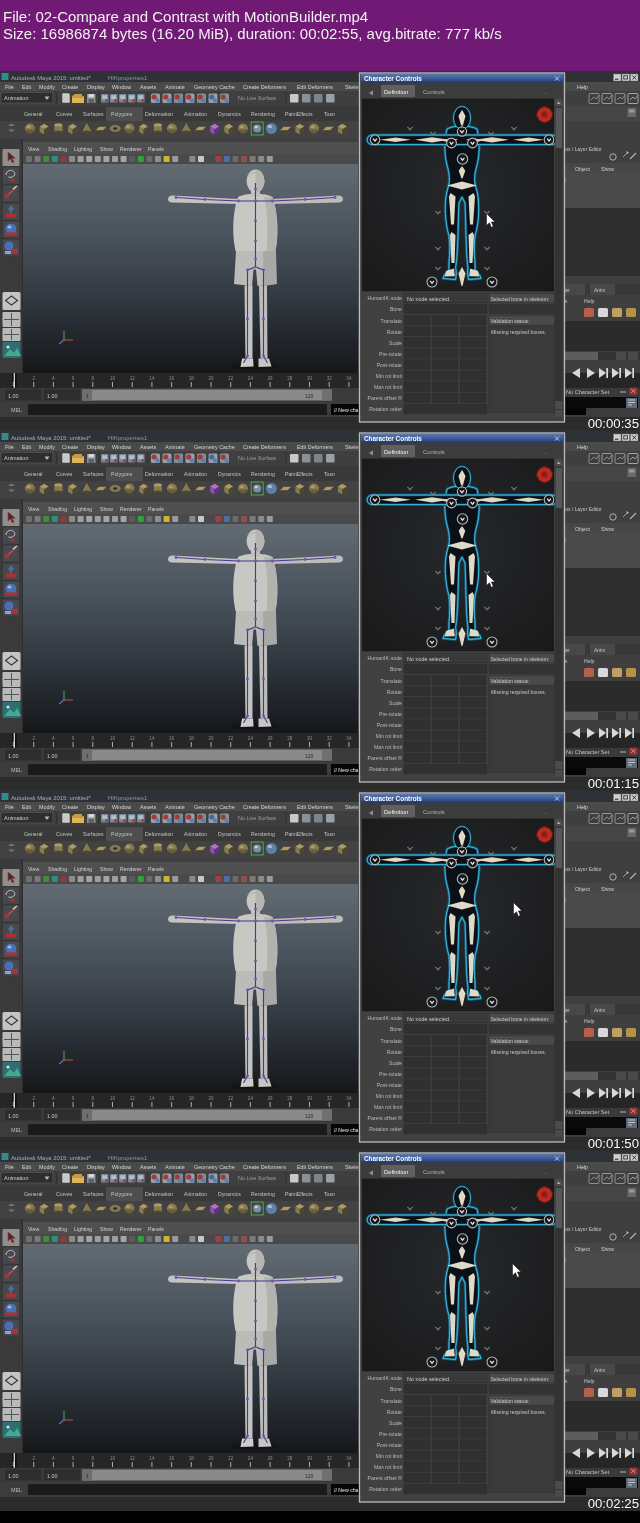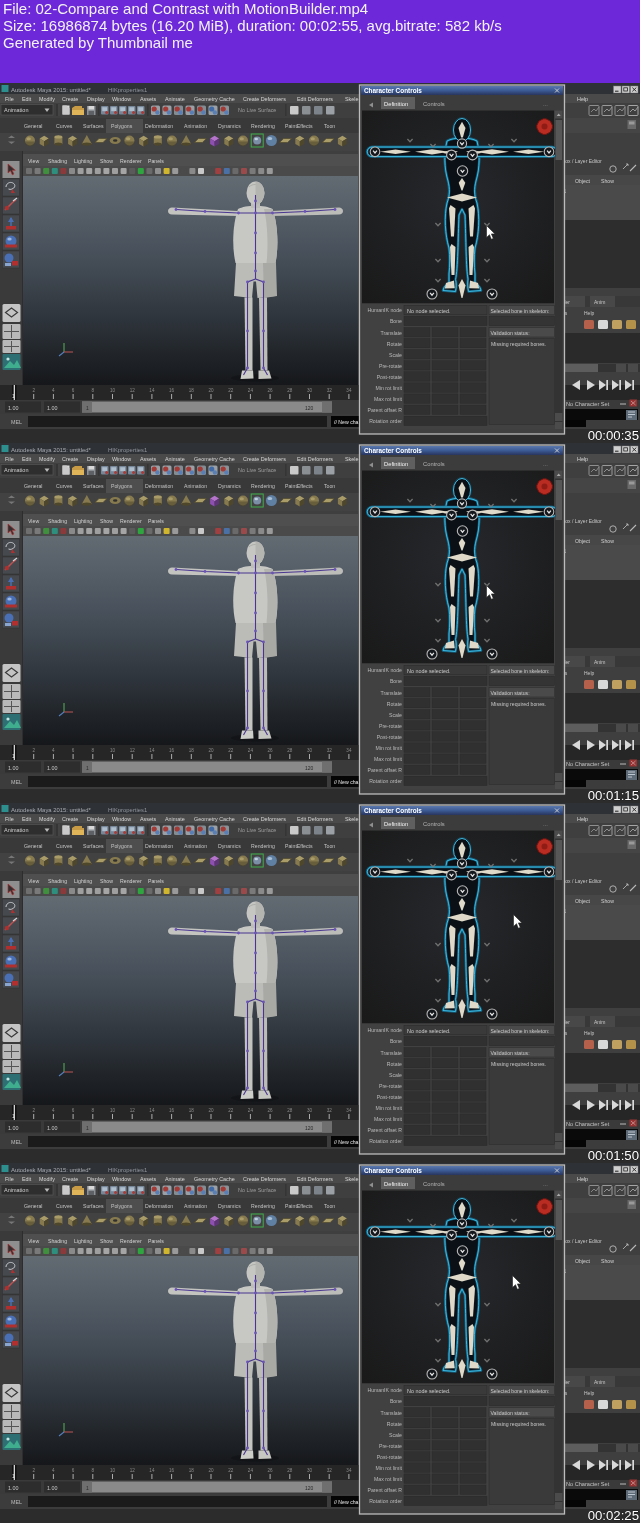--- a/index.html
+++ b/index.html
@@ -1,25 +1,24 @@
 <!DOCTYPE html>
 <html><head>
 <meta charset="utf-8">
 <style>
 html,body{margin:0;padding:0;background:#000;}
 body{width:640px;font-family:"Liberation Sans",sans-serif;}
-#hdr{height:83px;background:#6d28d9;color:#f2f2f2;font-size:15px;line-height:17px;padding-top:0px;padding-left:3px;box-sizing:border-box;}
+#hdr{height:71px;background:#701a75;color:#f2f2f2;font-size:15px;line-height:17px;padding-top:8px;padding-left:3px;box-sizing:border-box;}
 svg{display:block;}
 </style>
 </head>
 <body>
 <div id="hdr">
     <div>File: 02-Compare and Contrast with MotionBuilder.mp4</div>
-    <div>Size: 16986874 bytes (16.20 MiB), duration: 00:02:55, avg.bitrate: 582 kb/s</div>
-    <div>Generated by Thumbnail me</div>
+    <div>Size: 16986874 bytes (16.20 MiB), duration: 00:02:55, avg.bitrate: 777 kb/s</div>
   </div>
 <svg width="640" height="1440" viewBox="0 0 640 1440">
     <defs>
       <linearGradient id="vpg" x1="0" y1="0" x2="0" y2="1">
         <stop offset="0" stop-color="#626a72"></stop>
         <stop offset="0.35" stop-color="#49525c"></stop>
         <stop offset="0.7" stop-color="#2d333a"></stop>
         <stop offset="1" stop-color="#15171a"></stop>
       </linearGradient>
       <linearGradient id="ttg" x1="0" y1="0" x2="0" y2="1">

